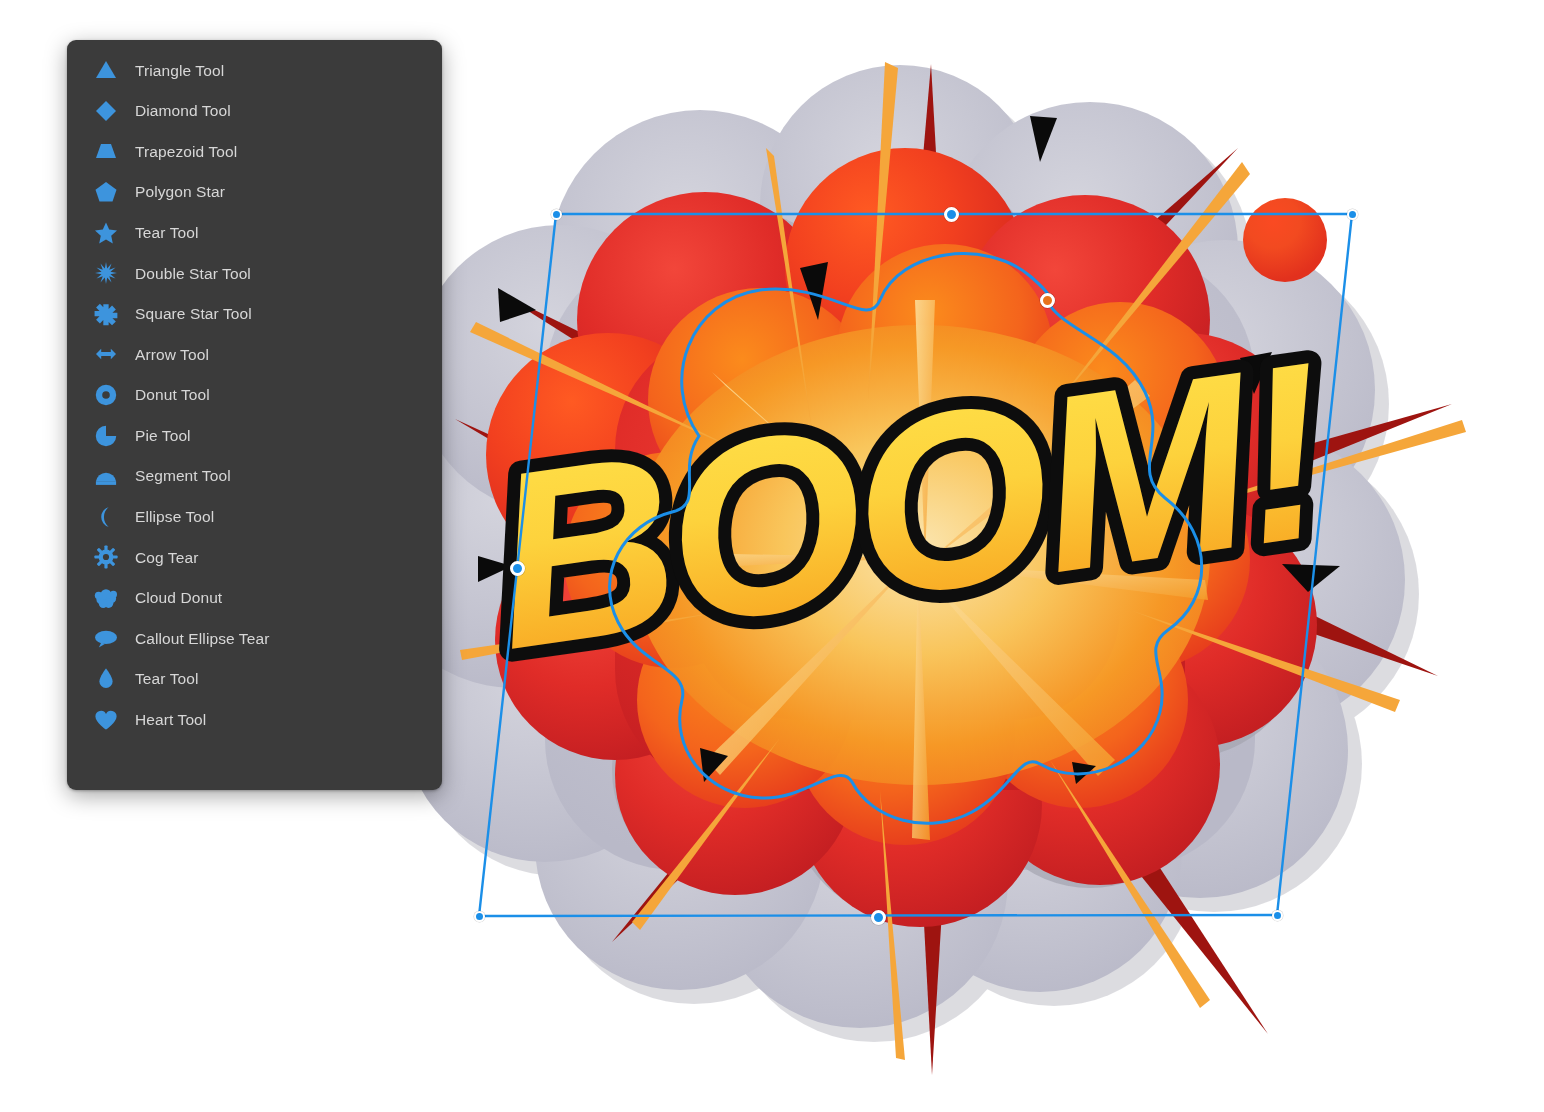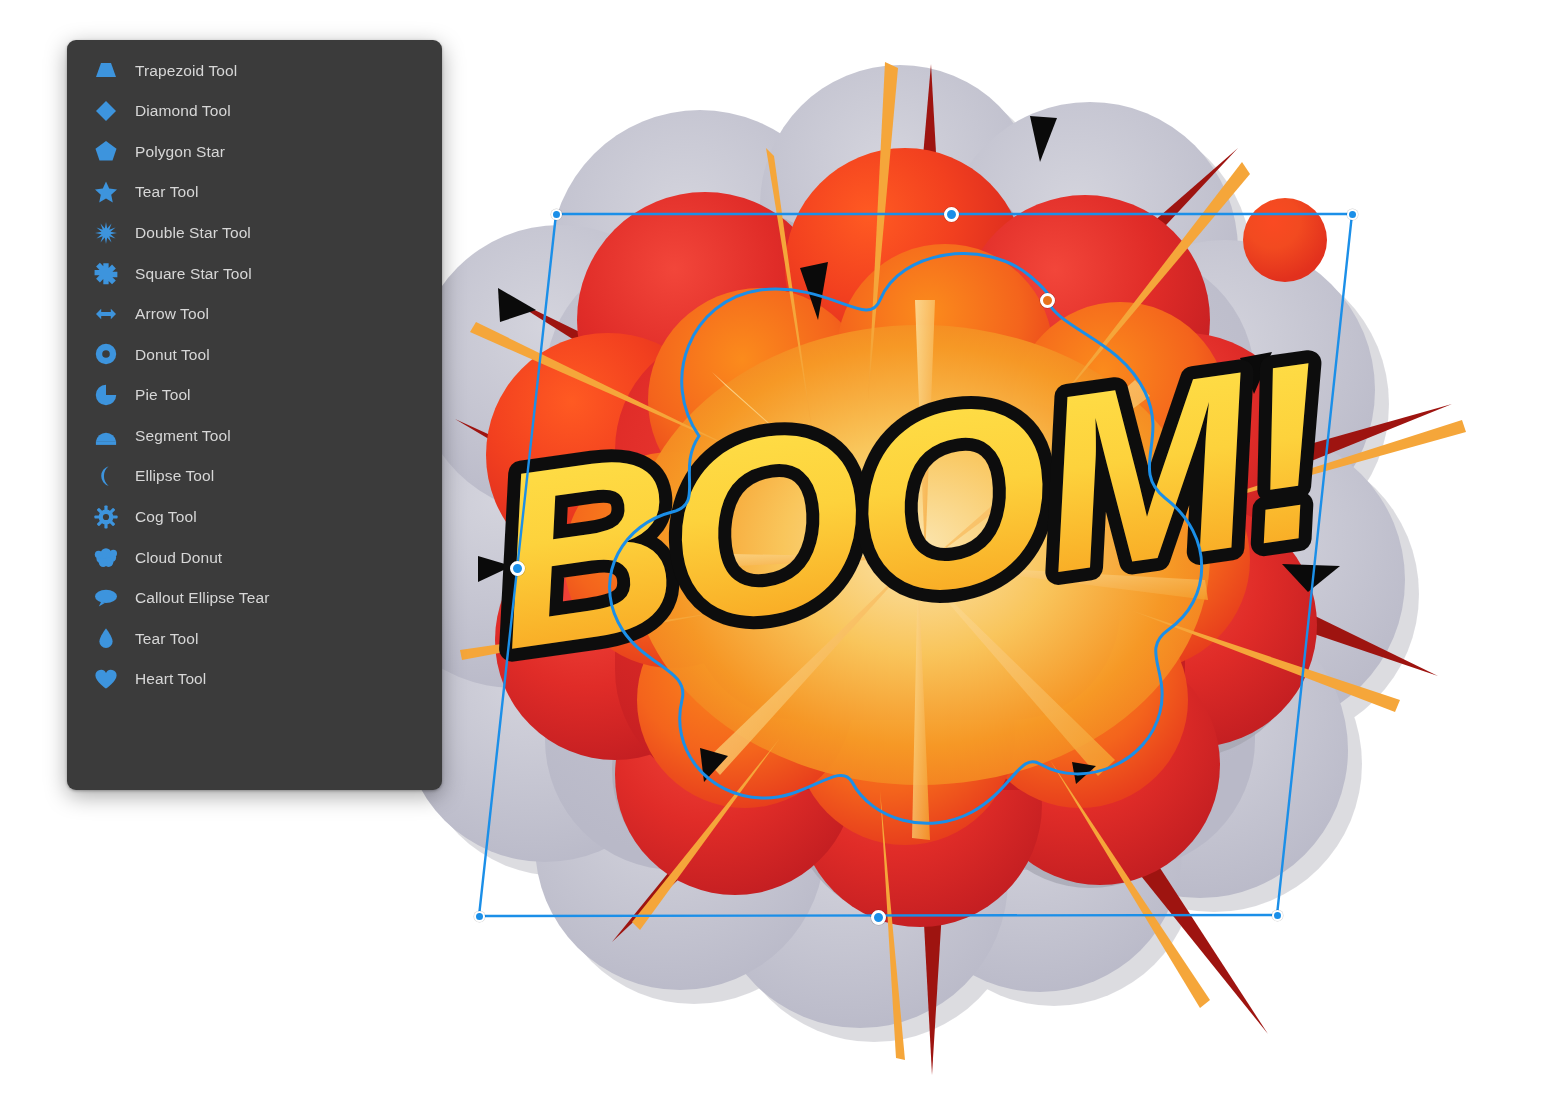--- a/index.html
+++ b/index.html
@@ -261,32 +261,40 @@
       <div class="handle mid" style="left: 509.5px; top: 560.5px;"></div>
       <div class="handle corner" style="left: 473.5px; top: 910.5px;"></div>
       <div class="handle mid" style="left: 870.5px; top: 909.5px;"></div>
       <div class="handle corner" style="left: 1271.5px; top: 909.5px;"></div>
     </div>
 
   <div id="tool-menu">
       <div class="menu-row">
         <span class="menu-icon">
           <svg width="24" height="24" viewBox="0 0 24 24" fill="#3d94dd">
+            <polygon points="12,3 22,20 2,20"></polygon>
+          </svg>
+        </span>
+        <span class="menu-label">Triangle Tool</span>
+      </div>
+      <div class="menu-row">
+        <span class="menu-icon">
+          <svg width="24" height="24" viewBox="0 0 24 24" fill="#3d94dd">
+            <polygon points="12,2 22,12 12,22 2,12"></polygon>
+          </svg>
+        </span>
+        <span class="menu-label">Diamond Tool</span>
+      </div>
+      <div class="menu-row">
+        <span class="menu-icon">
+          <svg width="24" height="24" viewBox="0 0 24 24" fill="#3d94dd">
             <polygon points="7,5 17,5 22,19 2,19"></polygon>
           </svg>
         </span>
         <span class="menu-label">Trapezoid Tool</span>
-      </div>
-      <div class="menu-row">
-        <span class="menu-icon">
-          <svg width="24" height="24" viewBox="0 0 24 24" fill="#3d94dd">
-            <polygon points="12,2 22,12 12,22 2,12"></polygon>
-          </svg>
-        </span>
-        <span class="menu-label">Diamond Tool</span>
       </div>
       <div class="menu-row">
         <span class="menu-icon">
           <svg width="24" height="24" viewBox="0 0 24 24" fill="#3d94dd">
             <polygon points="12,2 22.5,9.8 18.5,21.5 5.5,21.5 1.5,9.8"></polygon>
           </svg>
         </span>
         <span class="menu-label">Polygon Star</span>
       </div>
       <div class="menu-row">
@@ -362,21 +370,21 @@
             <rect x="10.4" y="0.4" width="3.2" height="6.6" rx="0.8" transform="rotate(90 12 12)"></rect>
             <rect x="10.4" y="0.4" width="3.2" height="6.6" rx="0.8" transform="rotate(135 12 12)"></rect>
             <rect x="10.4" y="0.4" width="3.2" height="6.6" rx="0.8" transform="rotate(180 12 12)"></rect>
             <rect x="10.4" y="0.4" width="3.2" height="6.6" rx="0.8" transform="rotate(225 12 12)"></rect>
             <rect x="10.4" y="0.4" width="3.2" height="6.6" rx="0.8" transform="rotate(270 12 12)"></rect>
             <rect x="10.4" y="0.4" width="3.2" height="6.6" rx="0.8" transform="rotate(315 12 12)"></rect>
             <circle cx="12" cy="12" r="7.4"></circle>
             <circle cx="12" cy="12" r="3.1" fill="#3b3b3b"></circle>
           </svg>
         </span>
-        <span class="menu-label">Cog Tool</span>
+        <span class="menu-label">Cog Tear</span>
       </div>
       <div class="menu-row">
         <span class="menu-icon">
           <svg width="24" height="24" viewBox="0 0 24 24" fill="#3d94dd">
             <g>
               <circle cx="7.4" cy="13.4" r="5.0"></circle>
               <circle cx="12" cy="8.6" r="5.4"></circle>
               <circle cx="17" cy="12.4" r="5.1"></circle>
               <circle cx="14.6" cy="17.2" r="4.7"></circle>
               <circle cx="9.2" cy="17.6" r="4.4"></circle>

